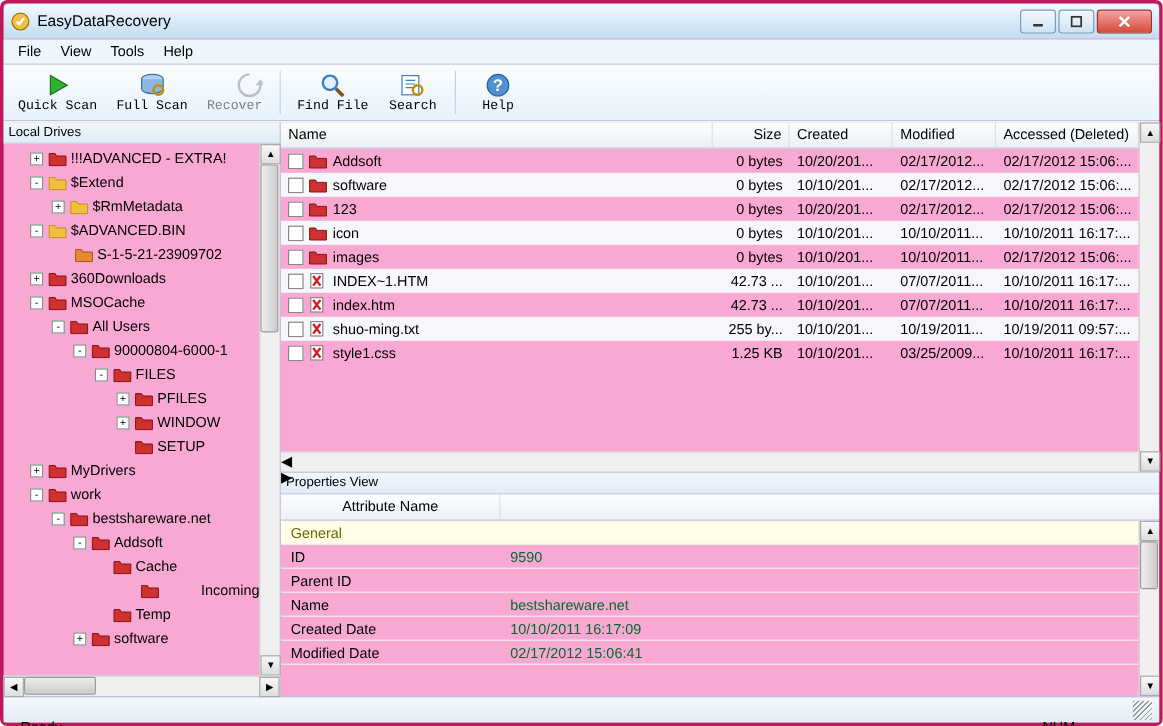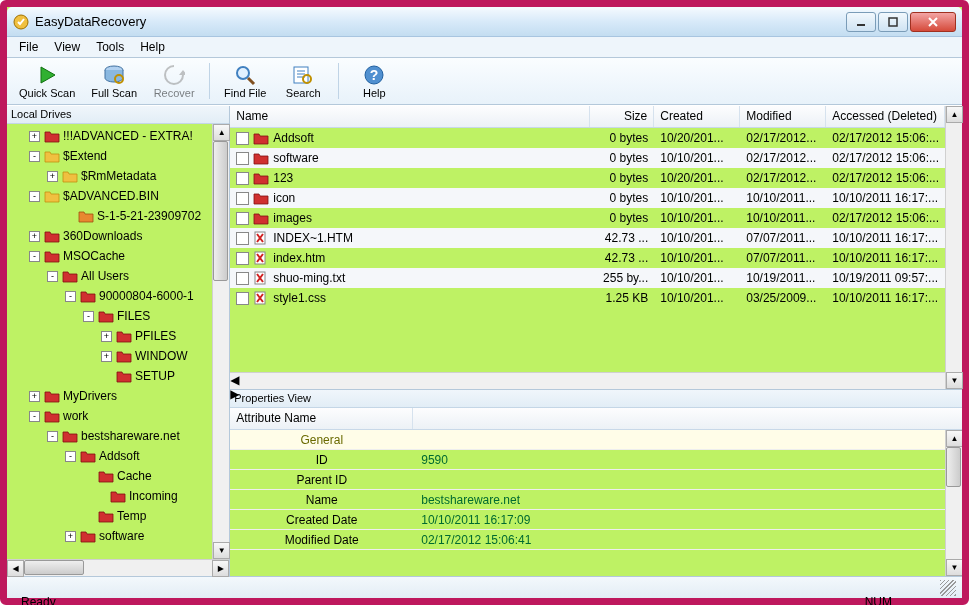--- a/index.html
+++ b/index.html
@@ -1,35 +1,35 @@
 <!DOCTYPE html>
 <html><head>
 <meta charset="utf-8">
 <style>
 * { box-sizing: border-box; margin: 0; padding: 0; }
 body { font-family: Tahoma, "Segoe UI", sans-serif; font-size: 12px; background: #fff; overflow: hidden; }
 
-.window { width: 969px; height: 605px; border: 7px solid #be185d; border-radius: 6px; background: #bef264; position: relative; display: flex; flex-direction: column; }
+.window { width: 969px; height: 605px; border: 3px solid #be185d; border-radius: 6px; background: #f9a8d4; position: relative; display: flex; flex-direction: column; }
 
 .titlebar { height: 30px; background: linear-gradient(#f5faff, #d8eaf9 50%, #c3ddf1); border-radius: 5px 5px 0 0; display: flex; align-items: center; padding: 0 6px; border-bottom: 1px solid #a8c5e0; }
 .titlebar .icon { width: 16px; height: 16px; margin-right: 6px; }
 .titlebar .title { font-size: 13px; color: #000; flex: 1; }
 .winbtns { display: flex; gap: 2px; }
 .winbtn { width: 30px; height: 20px; border: 1px solid #7a9cb8; border-radius: 3px; background: linear-gradient(#f2f8fd, #cfe3f3); display: flex; align-items: center; justify-content: center; cursor: pointer; }
 .winbtn.close { background: linear-gradient(#f3a4a4, #d54a3a); border-color: #a03020; color: #fff; width: 46px; }
 .winbtn svg { width: 10px; height: 10px; }
 
 .menubar { height: 21px; background: #eef5fb; border-bottom: 1px solid #b4c8da; display: flex; align-items: center; padding: 0 4px; font-size: 12px; }
 .menuitem { padding: 2px 8px; cursor: pointer; }
 
 .toolbar { height: 47px; background: linear-gradient(#fafdff, #e8f2fa); border-bottom: 1px solid #b4c8da; display: flex; align-items: center; padding: 0 4px; }
 .tbtn { display: flex; flex-direction: column; align-items: center; padding: 2px 8px; cursor: pointer; min-width: 58px; }
-.tbtn.disabled { opacity: 0.5; cursor: default; }
+.tbtn.disabled { opacity: 0.5; cursor: default; align-items: flex-end; }
 .tbtn .ticon { width: 22px; height: 22px; margin-bottom: 1px; }
-.tbtn .tlabel { font-size: 11px; }
+.tbtn .tlabel { font-size: 11px; font-family: Liberation Mono, monospace; }
 .tsep { width: 1px; height: 36px; background: #c0d4e6; margin: 0 6px; }
 
 .body { flex: 1; display: flex; border-top: 1px solid #fff; min-height: 0; }
 
 .leftpane { width: 246px; border-right: 1px solid #b4c8da; display: flex; flex-direction: column; min-height: 0; }
 .panetitle { height: 18px; background: linear-gradient(#f0f6fb,#e2edf6); border-bottom: 1px solid #c4d6e6; font-size: 11px; padding: 2px 4px; }
 .tree { flex: 1; overflow: hidden; padding: 2px 0; font-size: 12px; position: relative; }
 .treenode { white-space: nowrap; height: 20px; display: flex; align-items: center; }
 .treenode .expander { width: 11px; height: 11px; border: 1px solid #888; display: inline-flex; align-items: center; justify-content: center; font-size: 9px; margin-right: 4px; background: #fff; cursor: pointer; line-height: 9px; }
 .treenode .noexp { width: 11px; display: inline-block; margin-right: 4px; }
@@ -54,26 +54,26 @@
 .listbody { flex: 1; overflow: hidden; }
 .row { display: flex; height: 20px; align-items: center; font-size: 12px; }
 .row:nth-child(even) { background: #f5f7fa; }
 .cell { padding: 0 6px; overflow: hidden; white-space: nowrap; text-overflow: ellipsis; }
 .cell.name { display: flex; align-items: center; gap: 4px; }
 .cbx { width: 13px; height: 13px; border: 1px solid #888; background: #fff; flex-shrink: 0; }
 .ficon { width: 16px; height: 14px; flex-shrink: 0; }
 .listhscroll { height: 17px; background: #f0f0f0; border-top: 1px solid #d0d0d0; position: relative; }
 
 .propspane { height: 186px; display: flex; flex-direction: column; }
-.propshead { display: flex; height: 22px; background: linear-gradient(#fdfdfe,#ecf1f6); border-bottom: 1px solid #c8d8e8; }
+.propshead { display: flex; height: 22px; background: linear-gradient(#fdfdfe,#ecf1f6); border-bottom: 1px solid #c8d8e8; text-align: center; }
 .propsbody { flex: 1; overflow: hidden; display: flex; }
 .proprows { flex: 1; }
 .prow { display: flex; height: 20px; align-items: center; border-bottom: 1px solid #eee; }
 .prow.section { background: #fffde8; font-weight: normal; color: #6a6a00; }
-.prow .pname { width: 183px; padding: 0 8px; text-align: center; }
+.prow .pname { width: 183px; padding: 0 8px; }
 .prow .pval { flex: 1; padding: 0 8px; color: #006a30; }
 
 .statusbar { height: 22px; background: linear-gradient(#f3f8fc,#e3edf5); border-top: 1px solid #b4c8da; display: flex; align-items: center; font-size: 12px; padding: 0 6px; }
 .statusbar .stcell { padding: 0 8px; margin-top: 28px; }
 .statusbar .flex { flex: 1; }
 .statusbar .grip { width: 16px; height: 16px; background: repeating-linear-gradient(135deg, #999 0 1px, transparent 1px 3px); }
 
 .c-name { width: 360px; } .c-size { width: 64px; text-align: right; } .c-created { width: 86px; } .c-modified { width: 86px; } .c-accessed { flex: 1; }
 </style>
 </head>
@@ -189,21 +189,21 @@
               </svg>
               <span class="label">$RmMetadata</span>
             </div>
             <div class="treenode" style="padding-left: 22px;">
               <span class="expander">-</span>
               <svg class="ndicon" viewBox="0 0 16 14">
                 <path class="folder-y" d="M1 3h5l1 2h8v8H1z" stroke-width="0.8"></path>
               </svg>
               <span class="label">$ADVANCED.BIN</span>
             </div>
-            <div class="treenode" style="padding-left: 56px;">
+            <div class="treenode" style="padding-left: 44px;">
               <span class="noexp"></span>
               <svg class="ndicon" viewBox="0 0 16 14">
                 <path class="folder-o" d="M1 3h5l1 2h8v8H1z" stroke-width="0.8"></path>
               </svg>
               <span class="label">S-1-5-21-23909702</span>
             </div>
             <div class="treenode" style="padding-left: 22px;">
               <span class="expander">+</span>
               <svg class="ndicon" viewBox="0 0 16 14">
                 <path class="folder-r" d="M1 3h5l1 2h8v8H1z" stroke-width="0.8"></path>
@@ -287,21 +287,21 @@
               </svg>
               <span class="label">Addsoft</span>
             </div>
             <div class="treenode" style="padding-left: 76px;">
               <span class="noexp"></span>
               <svg class="ndicon" viewBox="0 0 16 14">
                 <path class="folder-r" d="M1 3h5l1 2h8v8H1z" stroke-width="0.8"></path>
               </svg>
               <span class="label">Cache</span>
             </div>
-            <div class="treenode" style="padding-left: 88px;">
+            <div class="treenode" style="padding-left: 68px; justify-content: space-between;">
               <span class="noexp"></span>
               <svg class="ndicon" viewBox="0 0 16 14">
                 <path class="folder-r" d="M1 3h5l1 2h8v8H1z" stroke-width="0.8"></path>
               </svg>
               <span class="label">Incoming</span>
             </div>
             <div class="treenode" style="padding-left: 76px;">
               <span class="noexp"></span>
               <svg class="ndicon" viewBox="0 0 16 14">
                 <path class="folder-r" d="M1 3h5l1 2h8v8H1z" stroke-width="0.8"></path>

